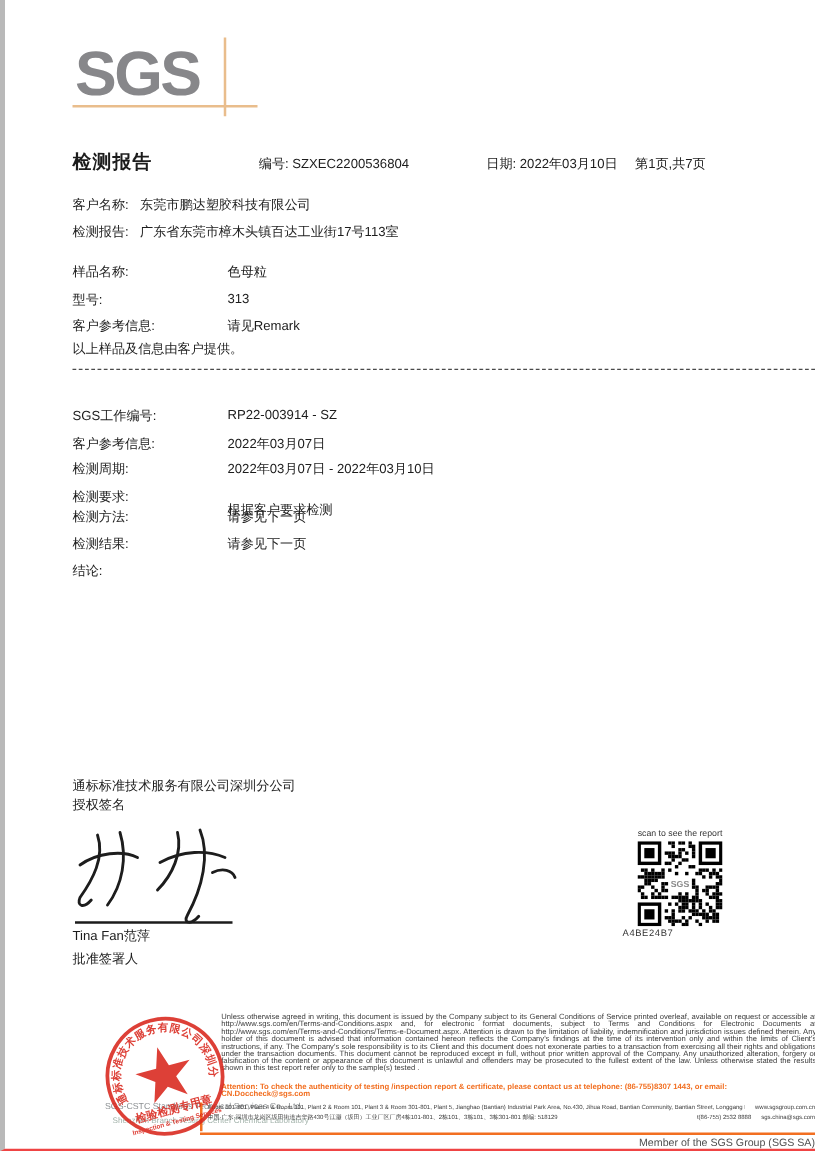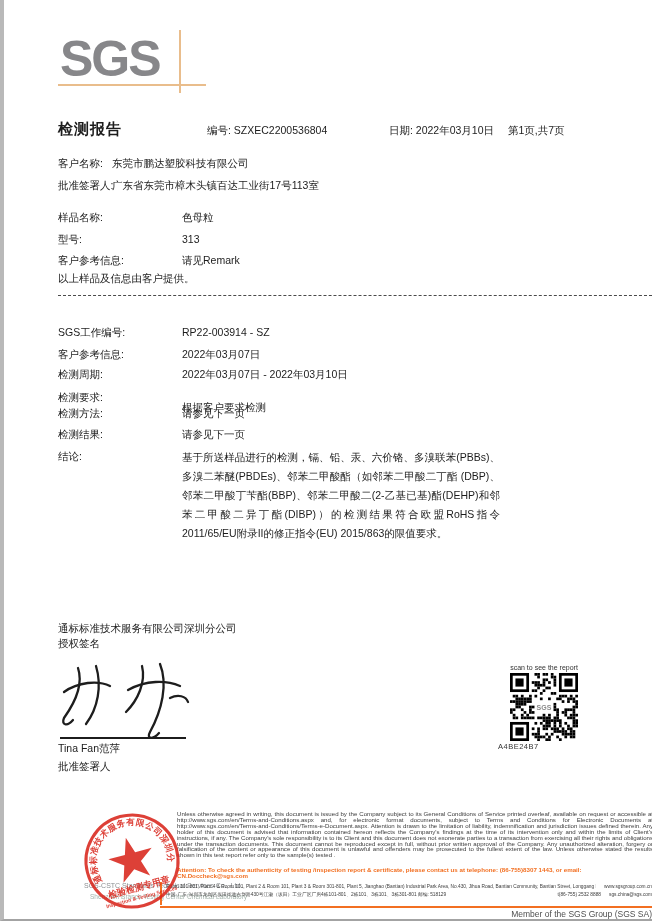--- a/index.html
+++ b/index.html
@@ -1,18 +1,18 @@
 <!DOCTYPE html>
 <html><head>
 <meta charset="utf-8">
 <style>
   html,body{margin:0;padding:0;background:#ffffff;}
   .page{
     position:relative;width:652px;height:921px;background:#fff;overflow:hidden;
-    border-left:4px solid #b9b9b9;border-bottom:2px solid #a3a3a3;box-sizing:border-box;
+    border-left:4px solid #b9b9b9;border-bottom:2px solid #ef4444;box-sizing:border-box;
     font-family:"Liberation Sans","DejaVu Sans",sans-serif;color:#222;
   }
   .abs{position:absolute;}
   .logo-text{font-weight:800;font-size:50px;letter-spacing:-2px;color:#87878a;line-height:1;}
   .logo-hline{height:2px;background:#e9bd8c;}
   .logo-vline{width:2px;background:#e9bd8c;}
   .doc-title{font-size:15px;font-weight:bold;letter-spacing:1px;color:#1c1c1c;}
   .hdr{font-size:10.5px;color:#1c1c1c;}
   .lbl{font-size:10.5px;color:#1c1c1c;white-space:nowrap;}
   .val{font-size:10.5px;color:#1c1c1c;white-space:nowrap;}
@@ -43,21 +43,21 @@
   <div class="abs logo-hline" style="left:54px;top:84px;width:148px;"></div>
   <div class="abs logo-vline" style="left:175px;top:30px;height:63px;"></div>
 
   <div class="abs doc-title" style="left:54px;top:120px;">检测报告</div>
   <div class="abs hdr" style="left:203px;top:124px;">编号: SZXEC2200536804</div>
   <div class="abs hdr" style="left:385px;top:124px;">日期: 2022年03月10日</div>
   <div class="abs hdr" style="left:504px;top:124px;">第1页,共7页</div>
 
   <div class="abs lbl" style="left:54px;top:157px;">客户名称:</div>
   <div class="abs val" style="left:108px;top:157px;">东莞市鹏达塑胶科技有限公司</div>
-  <div class="abs lbl" style="left:54px;top:179px;">批准签署人:</div>
+  <div class="abs lbl" style="left:54px;top:179px;">检测报告:</div>
   <div class="abs val" style="left:108px;top:179px;">广东省东莞市樟木头镇百达工业街17号113室</div>
 
   <div class="abs lbl" style="left:54px;top:211px;">样品名称:</div>
   <div class="abs val" style="left:178px;top:211px;">色母粒</div>
   <div class="abs lbl" style="left:54px;top:233px;">型号:</div>
   <div class="abs val" style="left:178px;top:233px;">313</div>
   <div class="abs lbl" style="left:54px;top:254px;">客户参考信息:</div>
   <div class="abs val" style="left:178px;top:254px;">请见Remark</div>
   <div class="abs note" style="left:54px;top:272px;">以上样品及信息由客户提供。</div>
 
@@ -69,21 +69,20 @@
   <div class="abs val" style="left:178px;top:348px;">2022年03月07日</div>
   <div class="abs lbl" style="left:54px;top:368px;">检测周期:</div>
   <div class="abs val" style="left:178px;top:368px;">2022年03月07日 - 2022年03月10日</div>
   <div class="abs lbl" style="left:54px;top:391px;">检测要求:</div>
   <div class="abs val" style="left:178px;top:401px;">根据客户要求检测</div>
   <div class="abs lbl" style="left:54px;top:407px;">检测方法:</div>
   <div class="abs val" style="left:178px;top:407px;">请参见下一页</div>
   <div class="abs lbl" style="left:54px;top:428px;">检测结果:</div>
   <div class="abs val" style="left:178px;top:428px;">请参见下一页</div>
   <div class="abs lbl" style="left:54px;top:450px;">结论:</div>
-  <div class="abs conclusion" style="left:178px;top:448px;">基于所送样品进行的检测，镉、铅、汞、六价铬、多溴联苯(PBBs)、多溴二苯醚(PBDEs)、邻苯二甲酸酯（如邻苯二甲酸二丁酯 (DBP)、邻苯二甲酸丁苄酯(BBP)、邻苯二甲酸二(2-乙基已基)酯(DEHP)和邻苯二甲酸二异丁酯(DIBP)）的检测结果符合欧盟RoHS指令2011/65/EU附录II的修正指令(EU) 2015/863的限值要求。</div>
 
   <div class="abs lbl" style="left:54px;top:622px;">通标标准技术服务有限公司深圳分公司</div>
   <div class="abs lbl" style="left:54px;top:637px;text-align:right;">授权签名</div>
 
   <svg class="abs" style="left:52px;top:658px;" width="160" height="84" viewBox="0 0 160 84">
     <g fill="none" stroke="#1d1d1d" stroke-width="2.3" stroke-linecap="round">
       <path d="M8 34 C22 24 42 22 54 28"></path>
       <path d="M22 10 C28 28 18 46 8 60 C5 67 11 69 17 62"></path>
       <path d="M40 8 C46 28 42 50 30 66"></path>
       <path d="M72 32 C90 22 110 22 124 28"></path>

